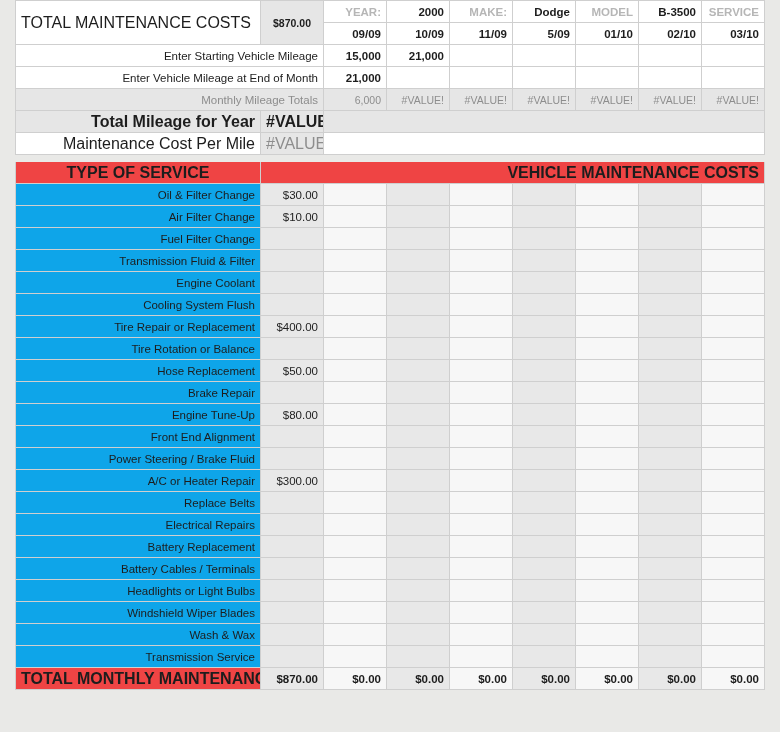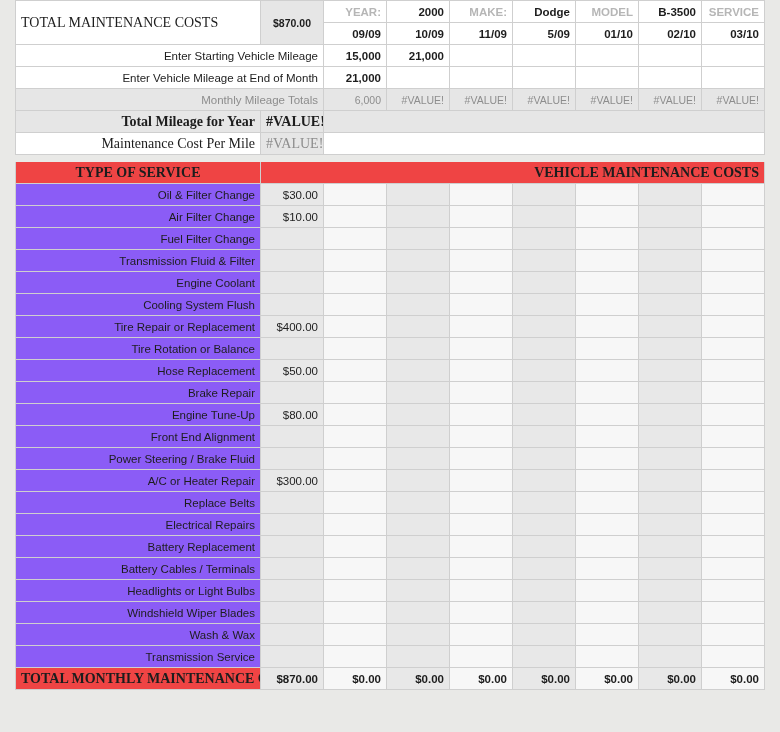--- a/index.html
+++ b/index.html
@@ -62,33 +62,33 @@
 
   
   col.c-label   { width: 245px; }
   col.c-data    { width: 63px; }
 
   
   .bg-white   { background: #ffffff; }
   .bg-gray    { background: #e6e6e6; }
   .bg-grayA   { background: #e8e8e8; }
   .bg-grayB   { background: #f7f7f7; }
-  .bg-label   { background: #8b5cf6; }
+  .bg-label   { background: #0ea5e9; }
   .bg-band    { background: #ef4444; margin-top: 21px; }
   .bg-page    { background: #e9e9e7; border-color: #e9e9e7 !important; }
 
   .t-right    { text-align: right; }
   .t-center   { text-align: center; }
   .t-left     { text-align: left; }
   .bold       { font-weight: bold; }
   .muted      { color: #b6b6b6; font-weight: bold; }
   .dim        { color: #8d8d8d; }
   .dark       { color: #1d1d1d; }
 
-  .fs-big     { font-size: 14px; font-family: Liberation Serif, serif; }
+  .fs-big     { font-size: 16px; }
   .fs-sm      { font-size: 10.5px; }
 
   .row-tall td { height: 26px; }
   .row-head td { height: 21px; }
 </style>
 </head>
 <body>
 
 <div id="sheet">
 

